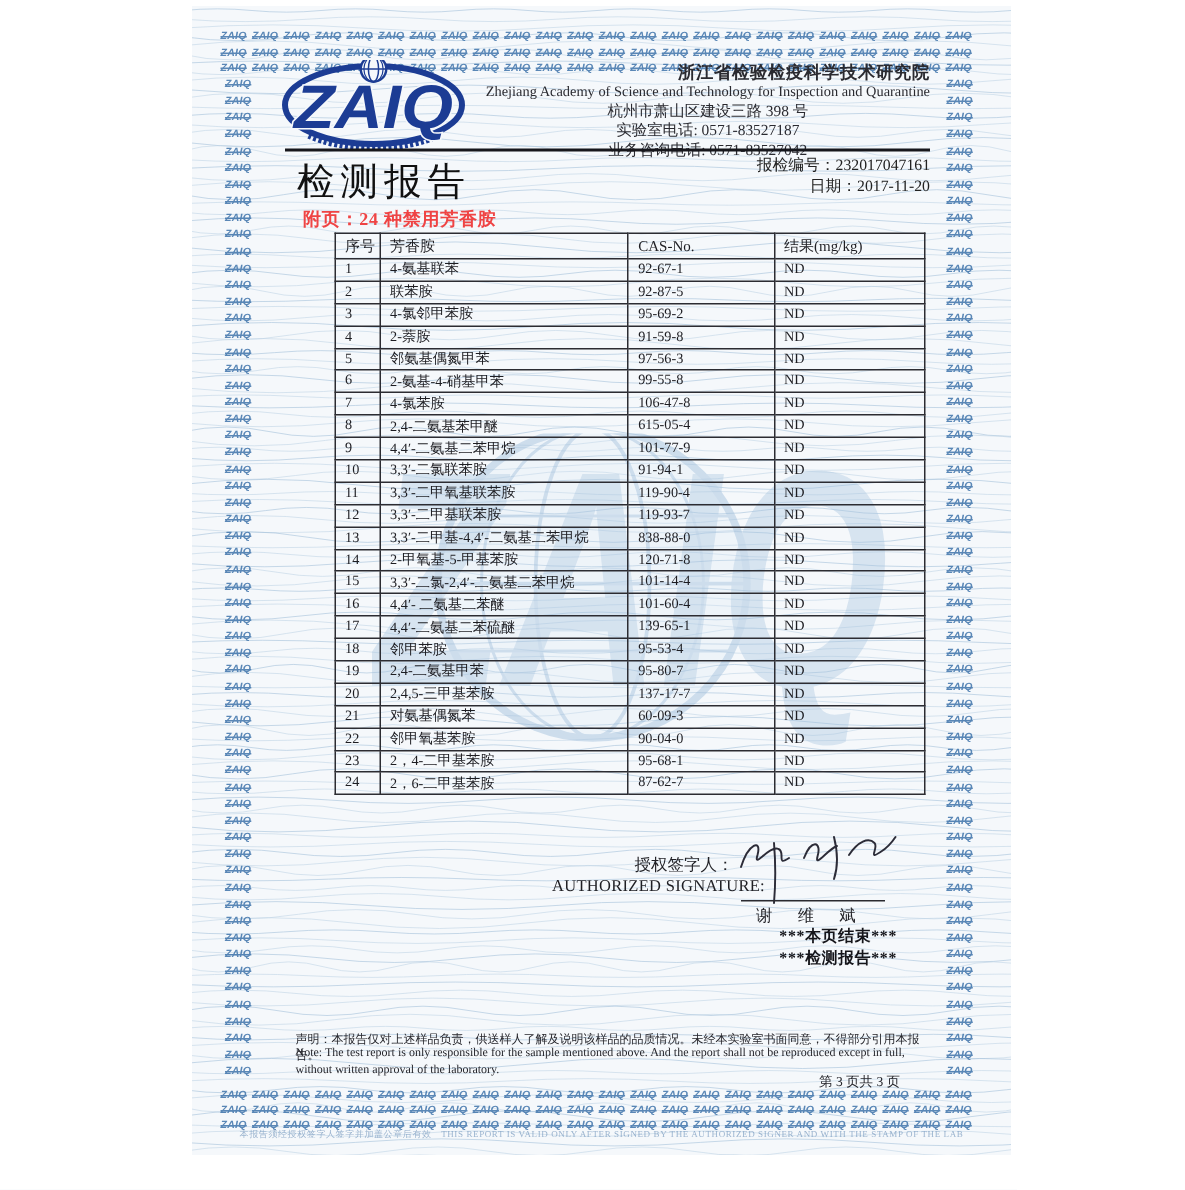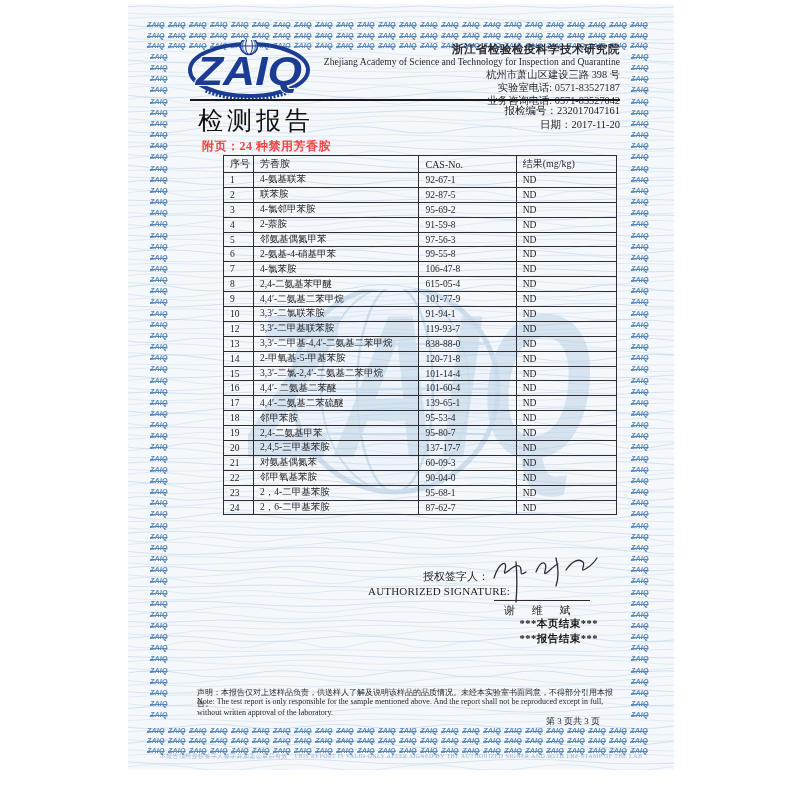--- a/index.html
+++ b/index.html
@@ -22,21 +22,21 @@
     font-family:"Liberation Sans","DejaVu Sans",sans-serif;
     font-size:7px;font-weight:bold;font-style:italic;color:#3f74ab;opacity:.85;
     letter-spacing:.2px;text-decoration:line-through;line-height:9px;white-space:nowrap;
   }
   .content{position:absolute;left:0;top:0;width:100%;height:100%;z-index:3;}
   
   .logo{position:absolute;left:58px;top:36px;width:128px;height:60px;}
   .org{position:absolute;right:54px;top:38px;text-align:right;line-height:1.26;color:#2a2a30;}
   .org .cn{font-size:11.5px;font-weight:600;letter-spacing:.5px;}
   .org .en{font-size:9.6px;}
-  .org .ln{font-size:10.3px;}
+  .org .ln{font-size:10.3px;text-align:center;}
   .rule{position:absolute;left:62px;top:95px;width:430px;height:0;border-top:2.5px solid #17171c;}
   .title{position:absolute;left:70px;top:100px;font-size:25px;font-weight:normal;letter-spacing:4px;color:#111;}
   .meta{position:absolute;right:54px;top:100px;text-align:right;font-size:10.5px;line-height:14px;color:#222;}
   
   .caption{position:absolute;left:74px;top:134px;font-size:12px;font-weight:bold;color:#ef4444;letter-spacing:.5px;}
   table.rpt{
     position:absolute;left:69px;top:151px;width:394px;
     border-collapse:collapse;table-layout:fixed;margin-left:26px;
   }
   table.rpt th,table.rpt td{
@@ -596,20 +596,26 @@
             <td>101-77-9</td>
             <td class="res">ND</td>
           </tr>
           <tr>
             <td>10</td>
             <td>3,3′-二氯联苯胺</td>
             <td>91-94-1</td>
             <td class="res">ND</td>
           </tr>
           <tr>
+            <td>11</td>
+            <td>3,3′-二甲氧基联苯胺</td>
+            <td>119-90-4</td>
+            <td class="res">ND</td>
+          </tr>
+          <tr>
             <td>12</td>
             <td>3,3′-二甲基联苯胺</td>
             <td>119-93-7</td>
             <td class="res">ND</td>
           </tr>
           <tr>
             <td>13</td>
             <td>3,3′-二甲基-4,4′-二氨基二苯甲烷</td>
             <td>838-88-0</td>
             <td class="res">ND</td>
@@ -688,20 +694,20 @@
     <svg class="sig-svg" viewBox="0 0 115 54">
       <path d="M8 28 C 13 12, 22 9, 19 20 C 16 30, 27 13, 33 16 C 38 18, 31 28, 40 22
                M30 12 C 31 24, 31 40, 30 52
                M50 22 C 55 9, 62 11, 59 21 C 57 29, 66 16, 72 14
                M70 8 C 73 20, 72 30, 70 36
                M80 20 C 86 11, 93 8, 97 12 C 100 15, 92 24, 101 18 C 106 15, 109 11, 111 8" fill="none" stroke="#2c2c38" stroke-width="1.3" stroke-linecap="round"></path>
     </svg>
     <div class="sig-line"></div>
     <div class="sig-name">谢 维 斌</div>
     <div class="end-mark end-page">***本页结束***</div>
-    <div class="end-mark end-report">***报告结束***</div>
+    <div class="end-mark end-report">***检测报告***</div>
 
     <div class="note-cn">声明：本报告仅对上述样品负责，供送样人了解及说明该样品的品质情况。未经本实验室书面同意，不得部分引用本报告。</div>
     <div class="note-en">Note: The test report is only responsible for the sample mentioned above. And the report shall not be reproduced except in full, without written approval of the laboratory.</div>
     <div class="page-info">第 3 页共 3 页</div>
     <div class="microtext">本报告须经授权签字人签字并加盖公章后有效　THIS REPORT IS VALID ONLY AFTER SIGNED BY THE AUTHORIZED SIGNER AND WITH THE STAMP OF THE LAB</div>
   </div>
 </div>
 
 </body></html>

